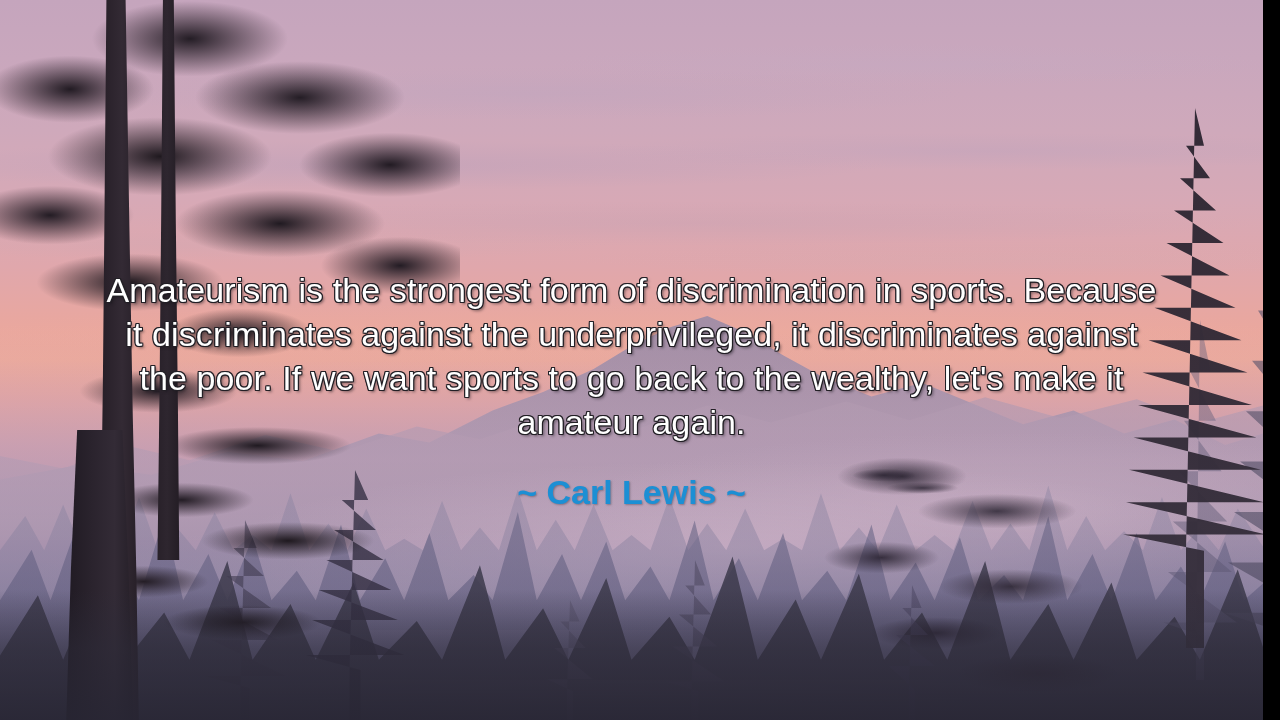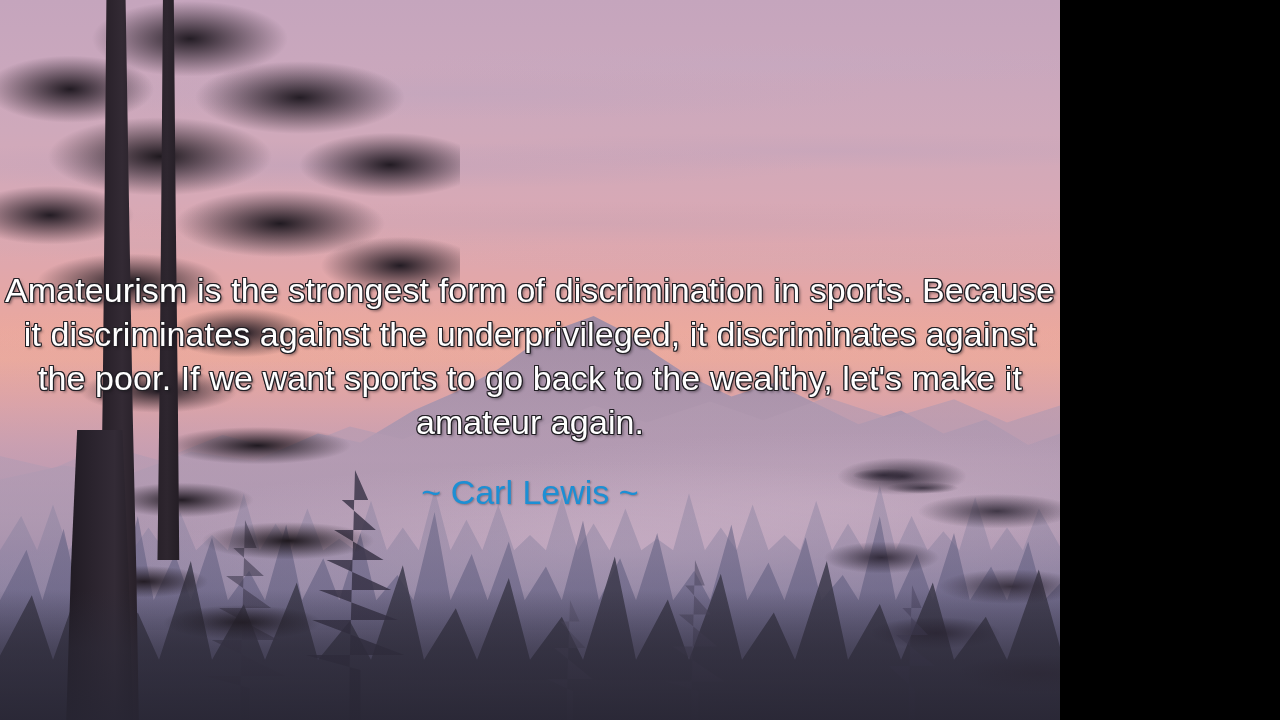--- a/index.html
+++ b/index.html
@@ -3,21 +3,21 @@
 <meta charset="utf-8">
 <title>Quote Image</title>
 <style>
   html, body {
     margin: 0;
     padding: 0;
     background: #000;
   }
   #stage {
     position: relative;
-    width: 1060px;
+    width: 1263px;
     height: 720px;
     overflow: hidden;
     font-family: "Liberation Sans", sans-serif;
   }
 
   
   .layer { position: absolute; inset: 0; }
 
   #sky {
     background:
@@ -350,21 +350,21 @@
        1px  0   0 #232026,
        2px  2px 3px rgba(20,18,24,.55);
   }
 
   #quote-author {
     margin: 28px 0 0 0;
     text-align: center;
     color: #1c8fd4;
     font-size: 34px;
     line-height: 40px;
-    font-weight: 400;
+    font-weight: 700;
     text-shadow: 1px 1px 2px rgba(30,28,36,.35);
   }
 </style>
 </head>
 <body>
 
 <div id="stage">
 
   <div class="layer" id="sky"></div>
   <div class="layer" id="clouds"></div>

